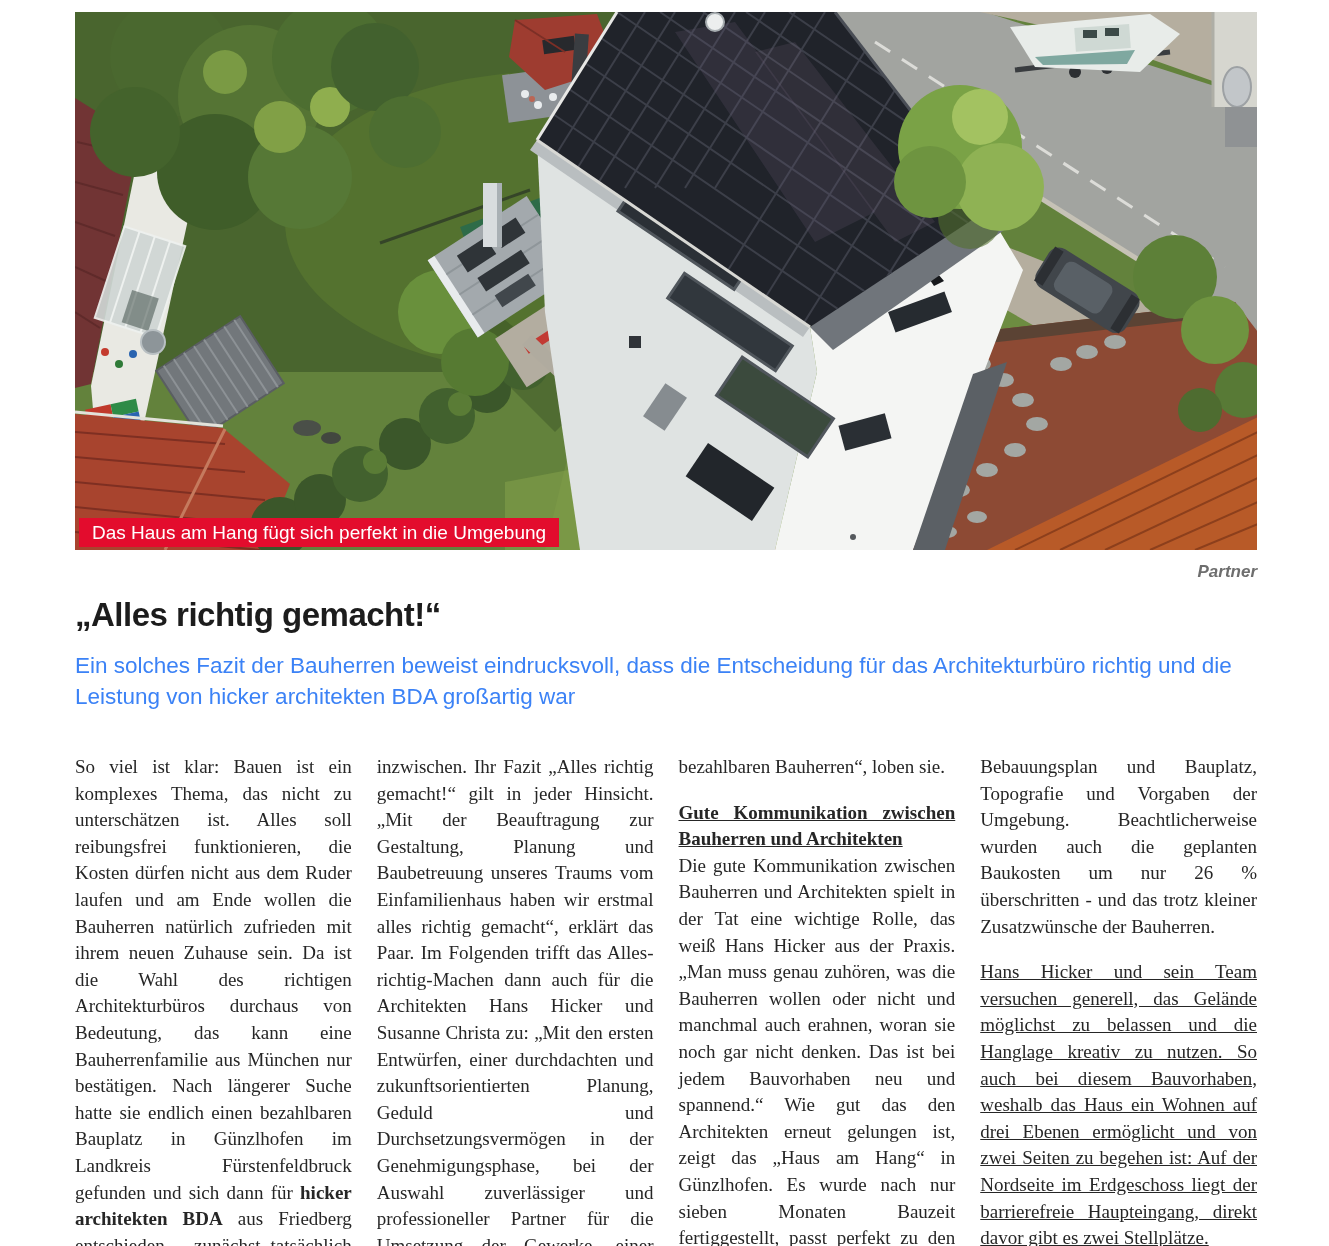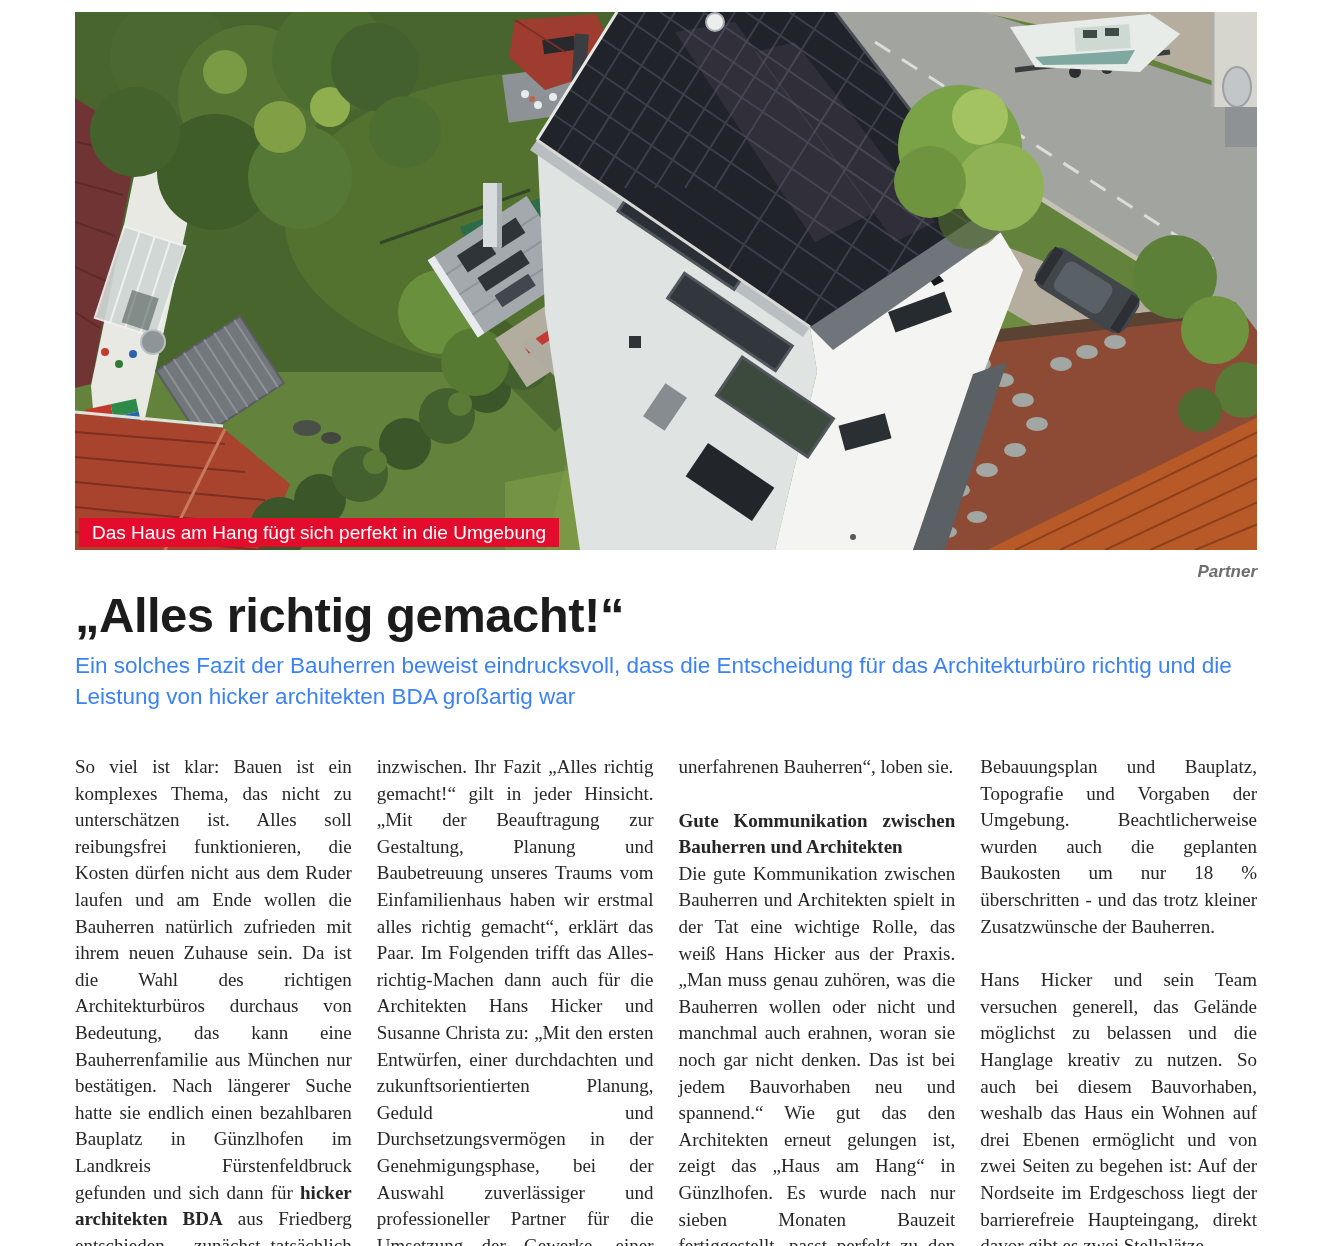--- a/index.html
+++ b/index.html
@@ -7,28 +7,28 @@
   .page{position:absolute;left:75px;top:12px;width:1182px;}
   .photo{position:relative;width:1182px;height:538px;margin:0;}
   .photo svg{display:block;}
   .caption-banner{
     position:absolute;left:4px;top:506px;height:29px;width:480px;box-sizing:border-box;
     background:#e30c2d;color:#ffffff;font-size:19px;line-height:29px;padding:0 10px 0 13px;
     font-family:"Liberation Sans",sans-serif;white-space:nowrap;overflow:hidden;
   }
   .advert{margin-top:12px;height:20px;text-align:right;font-style:italic;font-weight:bold;
     color:#6e6e6e;font-size:17px;}
-  .headline{margin:8px 0 0 0;font-size:49px;line-height:50px;font-weight:bold;color:#1c1c1c;
+  .headline{margin:8px 0 0 0;font-size:33px;line-height:50px;font-weight:bold;color:#1c1c1c;
     letter-spacing:-0.5px;}
   .subheadline{margin:10px 0 0 0;font-size:22.5px;line-height:31px;color:#3b82f6;max-width:1182px;}
   .columns{display:flex;gap:25px;margin-top:42px;font-family:"Liberation Serif",serif;
     font-size:19px;line-height:26.6px;color:#262626;}
   .col{width:277px;text-align:justify;}
   .col p{margin:0;}
-  .col .gap{margin-top:27px;}
+  .col .gap{margin-top:19px;text-decoration:underline;}
   .col .jlast{text-align-last:justify;}
   .col-heading{font-weight:bold;}
 </style>
 </head>
 <body>
 
 <div class="page">
 
   <figure class="photo">
     <svg width="1182" height="538" viewBox="0 0 1182 538" xmlns="http://www.w3.org/2000/svg">
@@ -341,23 +341,23 @@
   <p class="subheadline">Ein solches Fazit der Bauherren beweist eindrucksvoll, dass die Entscheidung für das Architekturbüro richtig und die Leistung von hicker architekten BDA großartig war</p>
 
   <div class="columns" id="columns">
       <div class="col">
         <p class="body-p jlast"><span>So viel ist klar: Bauen ist ein komplexes Thema, das nicht zu unterschätzen ist. Alles soll reibungsfrei funktionieren, die Kosten dürfen nicht aus dem Ruder laufen und am Ende wollen die Bauherren natürlich zufrieden mit ihrem neuen Zuhause sein. Da ist die Wahl des richtigen Architekturbüros durchaus von Bedeutung, das kann eine Bauherrenfamilie aus München nur bestätigen. Nach längerer Suche hatte sie endlich einen bezahlbaren Bauplatz in Günzlhofen im Landkreis Fürstenfeldbruck gefunden und sich dann für </span><b>hicker architekten BDA</b><span> aus Friedberg entschieden – zunächst tatsächlich aufgrund vom überzeugenden Internetauftritt. Eine gute Wahl, wissen die Bauherren</span></p>
       </div>
       <div class="col">
         <p class="body-p jlast"><span>inzwischen. Ihr Fazit „Alles richtig gemacht!“ gilt in jeder Hinsicht. „Mit der Beauftragung zur Gestaltung, Planung und Baubetreuung unseres Traums vom Einfamilienhaus haben wir erstmal alles richtig gemacht“, erklärt das Paar. Im Folgenden trifft das Alles-richtig-Machen dann auch für die Architekten Hans Hicker und Susanne Christa zu: „Mit den ersten Entwürfen, einer durchdachten und zukunftsorientierten Planung, Geduld und Durchsetzungsvermögen in der Genehmigungsphase, bei der Auswahl zuverlässiger und professioneller Partner für die Umsetzung der Gewerke, einer straffen und perfekt durchorganisierten Baubegleitung – und sogar mit Charme, Witz und Geduld im Umgang mit uns als</span></p>
       </div>
       <div class="col">
-        <p class="body-p"><span>unerfahrenen Bauherren“, loben sie.</span></p>
+        <p class="body-p"><span>bezahlbaren Bauherren“, loben sie.</span></p>
         <p class="col-heading gap"><b>Gute Kommunikation zwischen Bauherren und Architekten</b></p>
         <p class="body-p jlast"><span>Die gute Kommunikation zwischen Bauherren und Architekten spielt in der Tat eine wichtige Rolle, das weiß Hans Hicker aus der Praxis. „Man muss genau zuhören, was die Bauherren wollen oder nicht und manchmal auch erahnen, woran sie noch gar nicht denken. Das ist bei jedem Bauvorhaben neu und spannend.“ Wie gut das den Architekten erneut gelungen ist, zeigt das „Haus am Hang“ in Günzlhofen. Es wurde nach nur sieben Monaten Bauzeit fertiggestellt, passt perfekt zu den Wünschen der Bauherren und berücksichtigt selbstverständlich auch</span></p>
       </div>
       <div class="col">
-        <p class="body-p"><span>Bebauungsplan und Bauplatz, Topografie und Vorgaben der Umgebung. Beachtlicherweise wurden auch die geplanten Baukosten um nur 18 % überschritten - und das trotz kleiner Zusatzwünsche der Bauherren.</span></p>
+        <p class="body-p"><span>Bebauungsplan und Bauplatz, Topografie und Vorgaben der Umgebung. Beachtlicherweise wurden auch die geplanten Baukosten um nur 26 % überschritten - und das trotz kleiner Zusatzwünsche der Bauherren.</span></p>
         <p class="body-p gap"><span>Hans Hicker und sein Team versuchen generell, das Gelände möglichst zu belassen und die Hanglage kreativ zu nutzen. So auch bei diesem Bauvorhaben, weshalb das Haus ein Wohnen auf drei Ebenen ermöglicht und von zwei Seiten zu begehen ist: Auf der Nordseite im Erdgeschoss liegt der barrierefreie Haupteingang, direkt davor gibt es zwei Stellplätze.</span></p>
       </div>
     </div>
 
 </div>
 
 </body></html>

